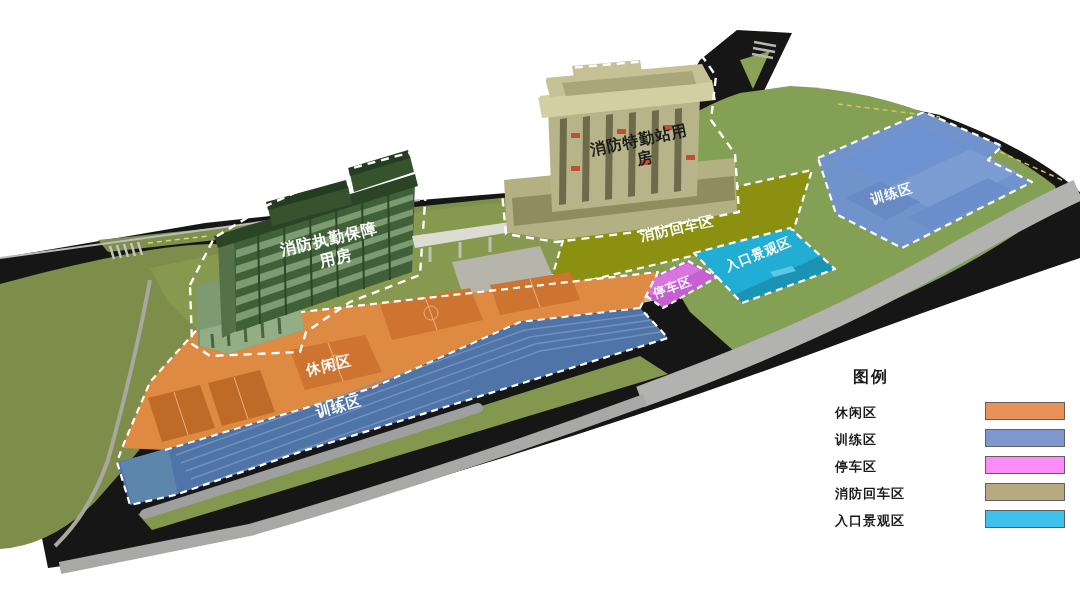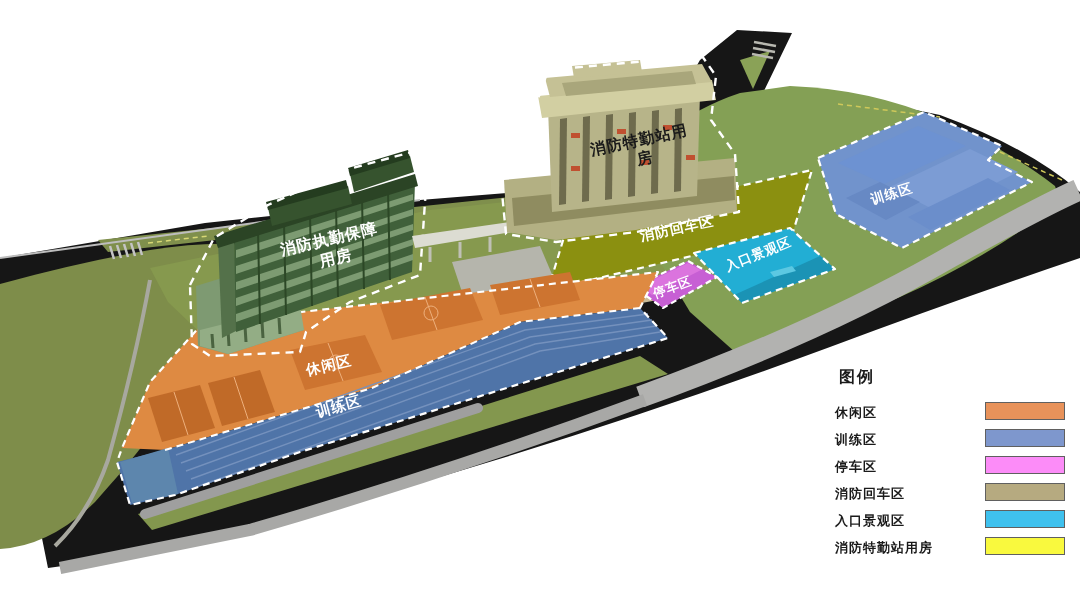--- a/index.html
+++ b/index.html
@@ -4,21 +4,21 @@
 <style>
   html,body{margin:0;padding:0;background:#fff;}
   body{width:1080px;height:609px;position:relative;overflow:hidden;
        font-family:"Liberation Sans","DejaVu Sans",sans-serif;}
   #stage{position:absolute;left:0;top:0;width:1080px;height:609px;}
   svg text{font-family:"Liberation Sans","DejaVu Sans",sans-serif;}
   .zone-label{font-weight:bold;fill:#ffffff;letter-spacing:1px;}
   .bldg-label{font-weight:bold;letter-spacing:1px;}
   
   #legend{position:absolute;left:833px;top:367px;width:232px;}
-  #legend .lg-title{font-size:16px;font-weight:bold;color:#1a1a1a;margin:0 0 12px 6px;letter-spacing:2px;}
+  #legend .lg-title{font-size:16px;font-weight:bold;color:#1a1a1a;margin:0 0 12px 20px;letter-spacing:2px;}
   .lg-row{position:relative;height:27px;}
   .lg-label{position:absolute;left:2px;top:4px;font-size:13px;font-weight:bold;color:#1a1a1a;letter-spacing:1px;white-space:nowrap;}
   .lg-swatch{position:absolute;right:0;top:2px;width:78px;height:16px;border:1.5px solid #606060;}
 </style>
 </head>
 <body>
 
 <div id="stage">
 <svg width="1080" height="609" viewBox="0 0 1080 609">
 
@@ -214,17 +214,13 @@
     <span class="lg-swatch" style="background-color: rgb(252, 140, 248);"></span>
   </div>
   <div class="lg-row">
     <span class="lg-label">消防回车区</span>
     <span class="lg-swatch" style="background-color: rgb(182, 170, 128);"></span>
   </div>
   <div class="lg-row">
     <span class="lg-label">入口景观区</span>
     <span class="lg-swatch" style="background-color: rgb(63, 193, 238);"></span>
   </div>
-  <div class="lg-row">
-    <span class="lg-label">消防特勤站用房</span>
-    <span class="lg-swatch" style="background-color: rgb(249, 249, 62);"></span>
-  </div>
 </div>
 
 </body></html>

